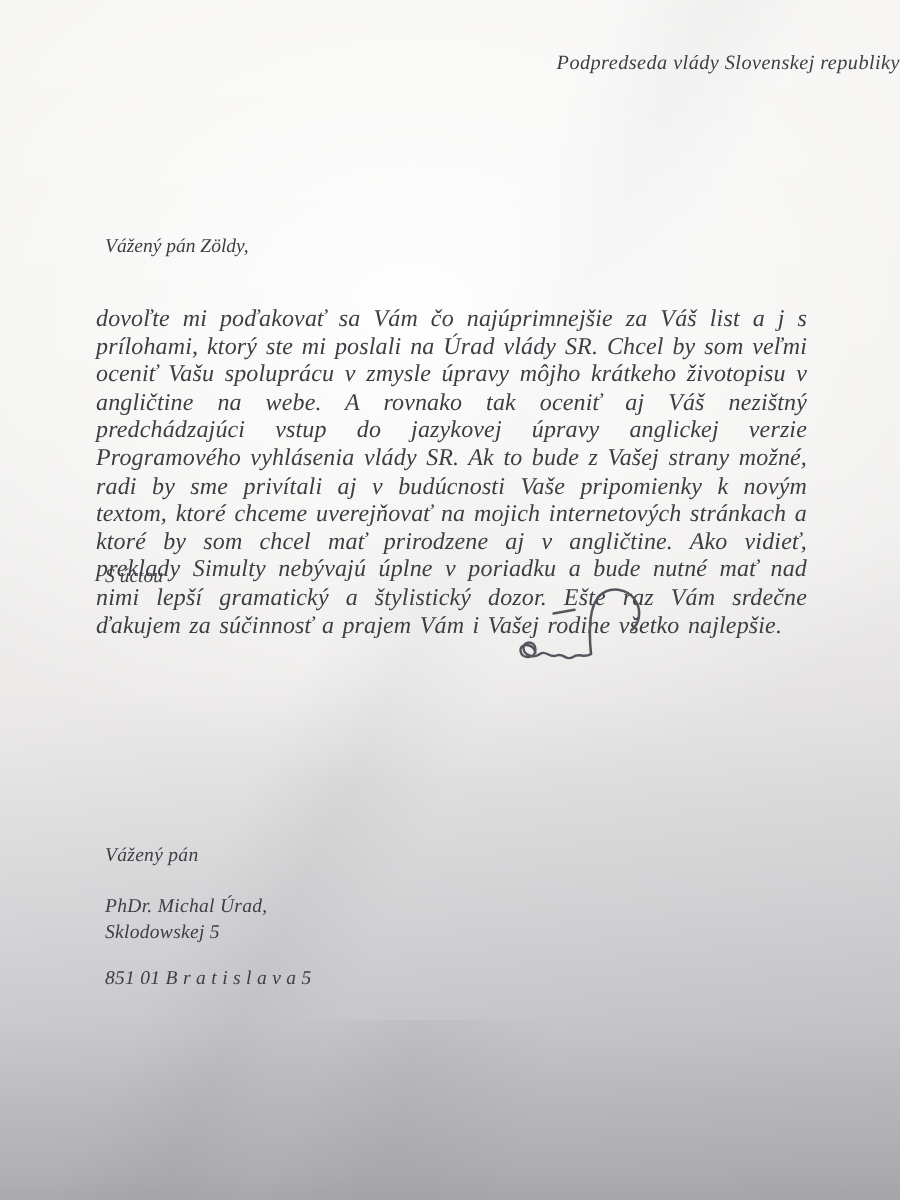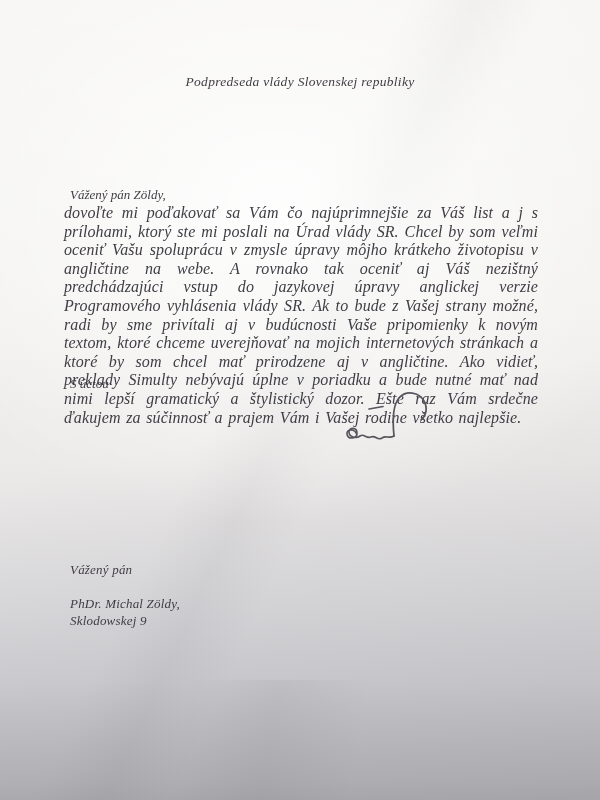--- a/index.html
+++ b/index.html
@@ -27,35 +27,33 @@
     position: absolute;
     left: 0; right: 0; bottom: 0; height: 120px;
     background:
       linear-gradient(100deg, rgba(0,0,0,0) 30%, rgba(70,70,80,0.06) 45%, rgba(0,0,0,0) 60%),
       linear-gradient(180deg, rgba(0,0,0,0) 0%, rgba(80,80,90,0.10) 85%, rgba(90,90,100,0.16) 100%);
     pointer-events: none;
   }
   .abs { position: absolute; }
   .sender {
     top: 31px; left: 0; width: 600px;
-    text-align: center;
+    text-align: right;
     font-size: 13.5px;
     letter-spacing: 0.3px;
     line-height: 21px;
-    margin-top: 40px;
   }
   .dateline {
     top: 95px; right: 74px;
     font-size: 13px;
     letter-spacing: 0.3px;
   }
   .salutation {
     top: 156px; left: 70px;
     font-size: 13px;
-    margin-top: 31px;
   }
   .body-text {
     top: 204px; left: 64px;
     width: 474px;
     font-size: 16px;
     line-height: 18.6px;
     text-align: justify;
     letter-spacing: 0.1px;
     word-spacing: 1.5px;
   }
@@ -93,16 +91,17 @@
 
     <path d="M33,19 L47,16.5" stroke="#56545c" stroke-width="1.7" stroke-linecap="round"></path>
 
     <path d="M58,46 C57,36 56,16 63,8 C70,0 83,2 88,11 C92,18 90,26 85,30" stroke="#56545c" stroke-width="1.7" stroke-linecap="round"></path>
 
     <path d="M21,45 C19,38 10,39 11,44 C12,50 21,49 21,43 C21,37 13,37 13,42
              C13,47 20,49 24,46 C28,43 30,49 35,47 C40,45 41,51 46,48 C50,45 53,49 58,46" stroke="#56545c" stroke-width="1.6" stroke-linecap="round"></path>
   </svg>
 
   <div class="abs recipient-line r1">Vážený pán</div>
-  <div class="abs recipient-line r2">PhDr. Michal Zöldy,</div>
-  <div class="abs recipient-line r3">Sklodowskej 9</div>
+  <div class="abs recipient-line r2">PhDr. Michal Úrad,</div>
+  <div class="abs recipient-line r3">Sklodowskej 5</div>
+  <div class="abs recipient-line r4">851 01 B r a t i s l a v a  5</div>
 
 </div>
 
 </body></html>

